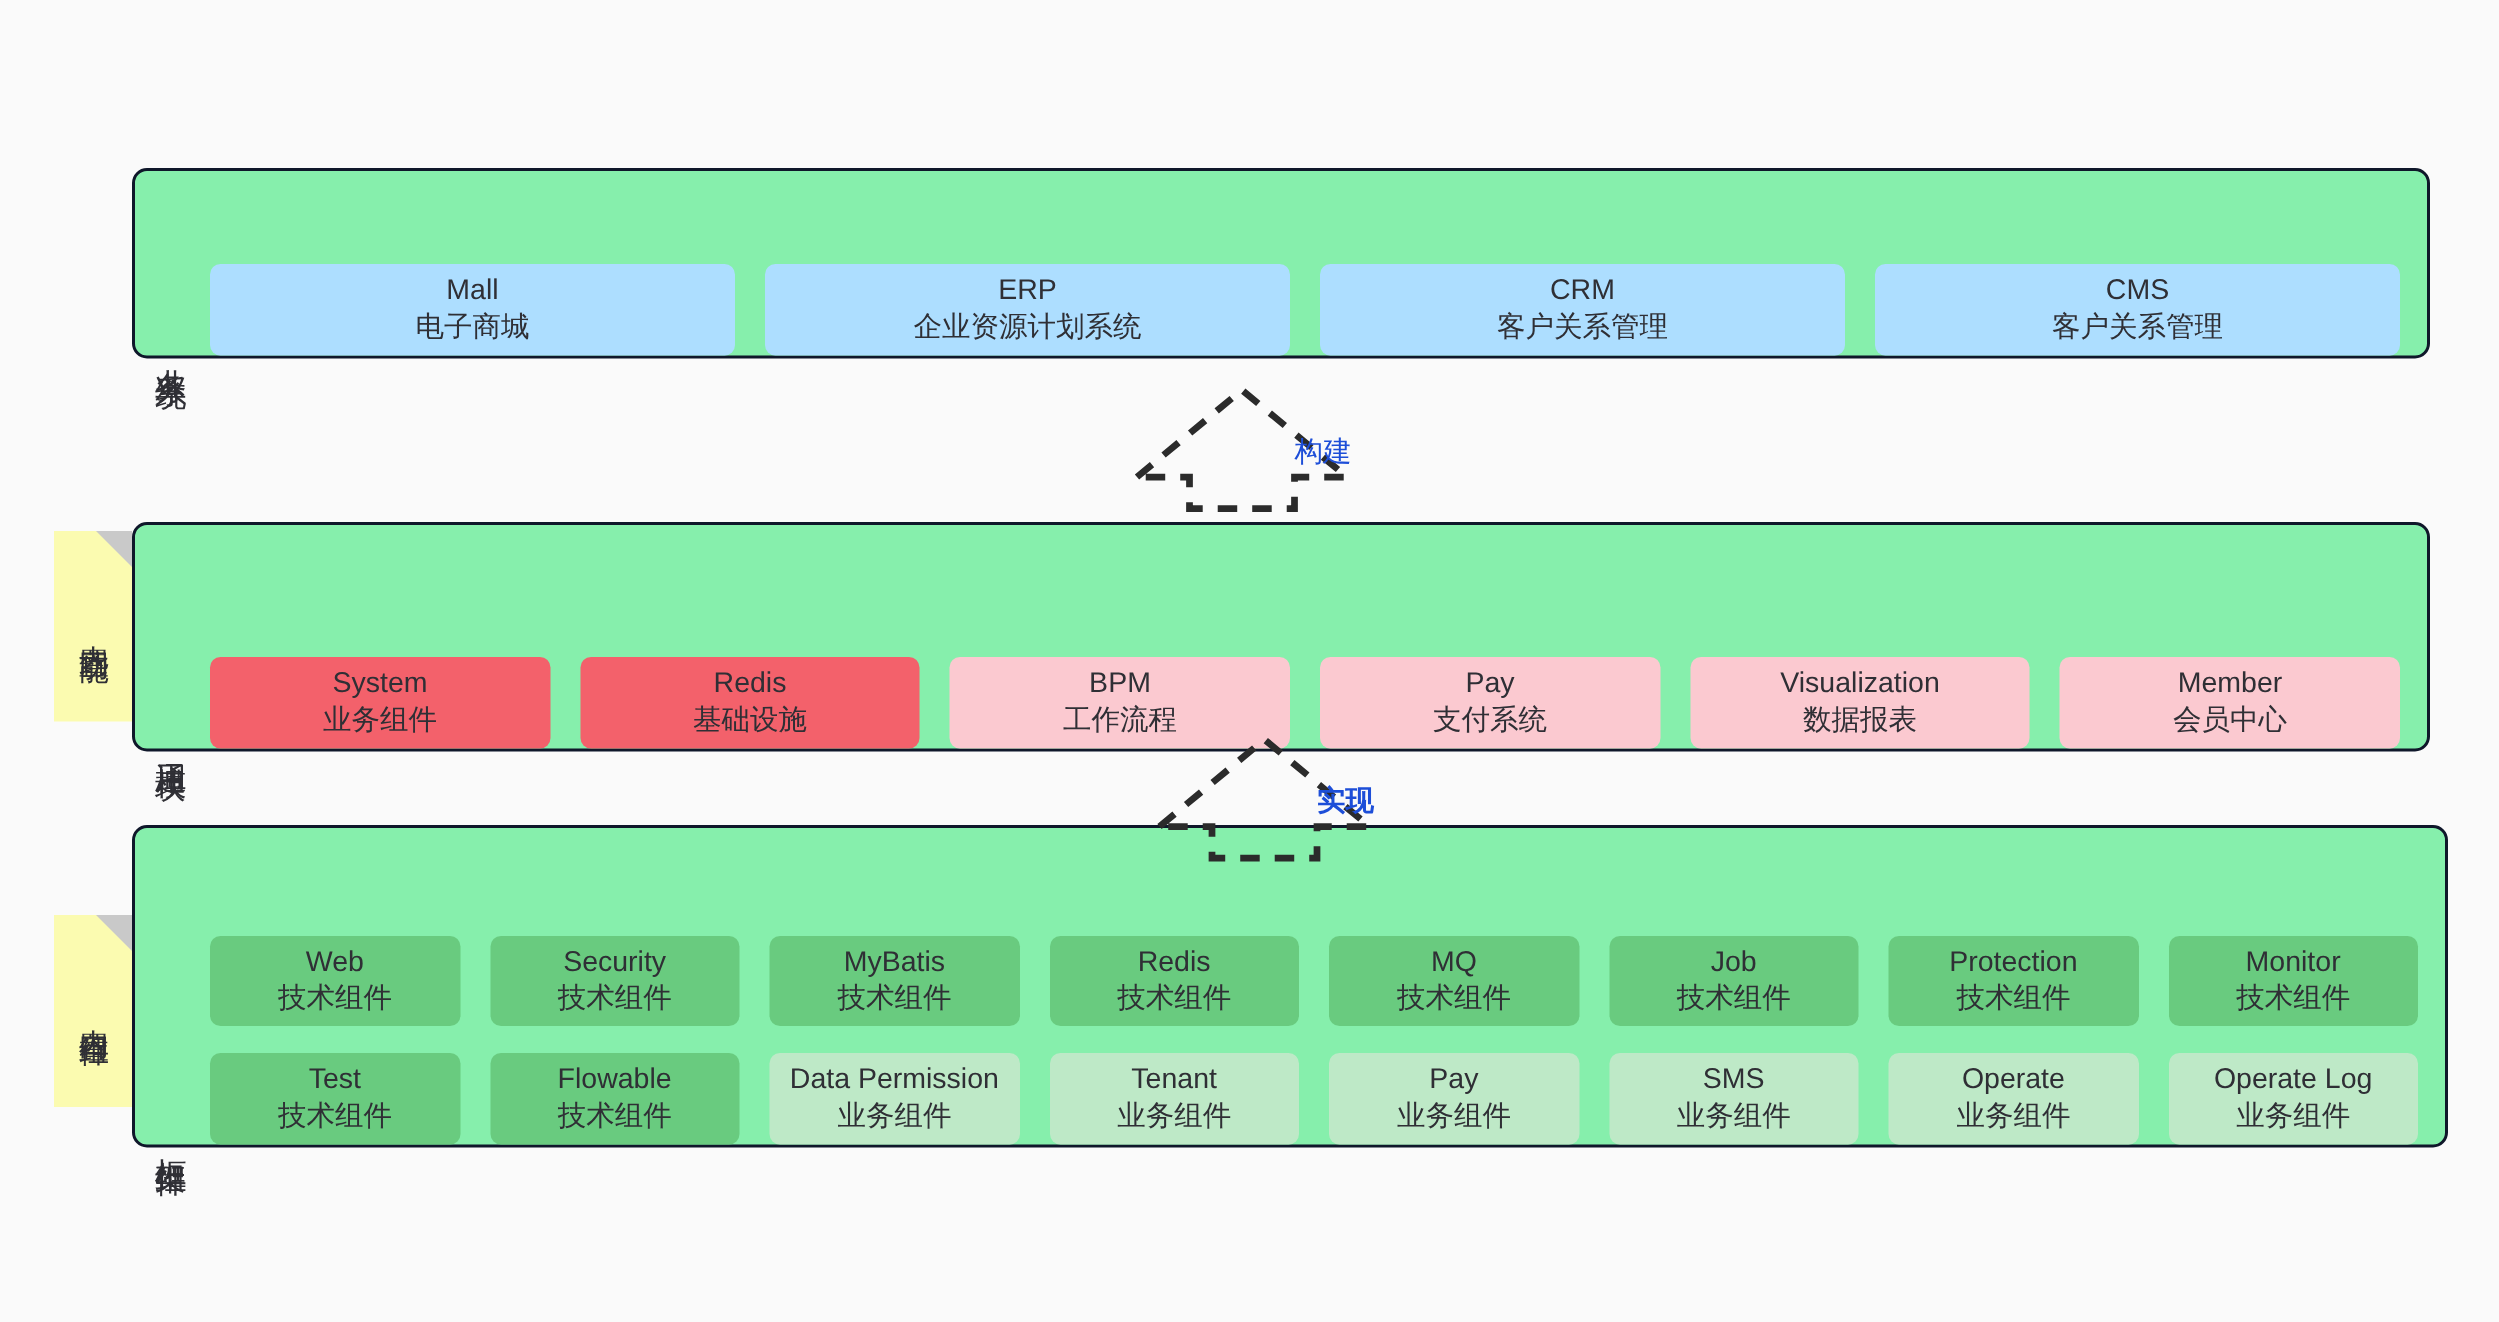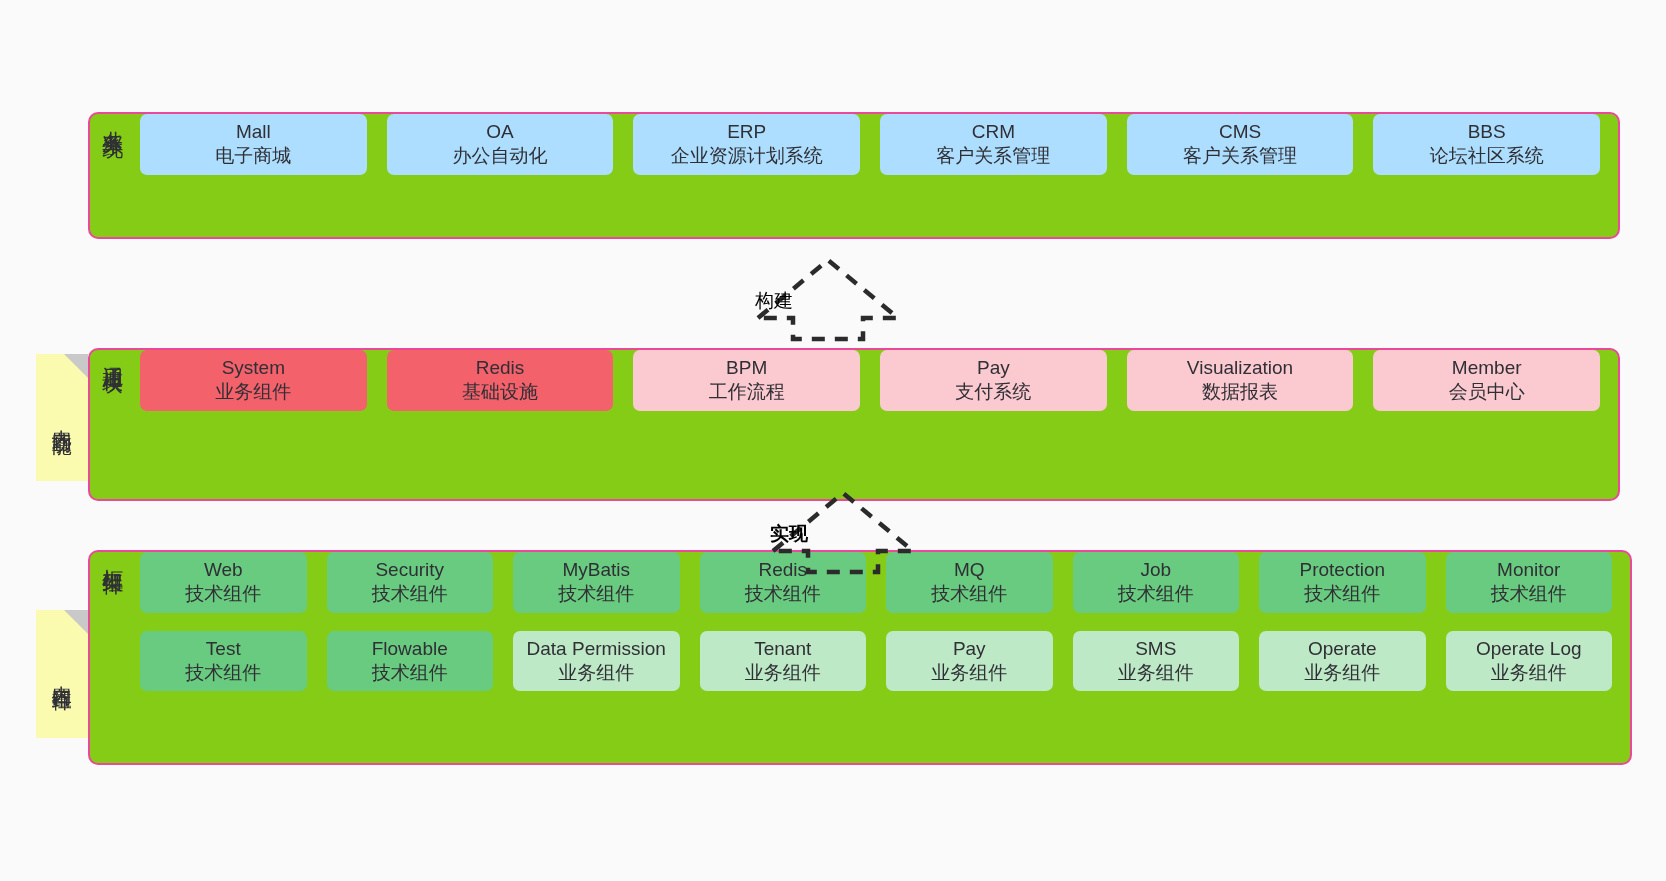--- a/index.html
+++ b/index.html
@@ -13,25 +13,25 @@
     position: relative;
     font-family: "Liberation Sans", "DejaVu Sans", sans-serif;
     color: #333333;
     overflow: hidden;
   }
 
   
   .layer {
     position: absolute;
     box-sizing: border-box;
-    background: #84cc16;
-    border: 2px solid #ec4899;
+    background: #86efac;
+    border: 2px solid #0f172a;
     border-radius: 10px;
     display: flex;
-    align-items: flex-start;
+    align-items: flex-end;
   }
 
   .layer-title {
     flex: 0 0 auto;
     width: 46px;
     display: flex;
     align-items: center;
     justify-content: center;
     font-size: 21px;
     line-height: 1.22;
@@ -117,23 +117,23 @@
   
   .arrow {
     position: absolute;
     z-index: 2;
   }
   .arrow svg { display: block; }
   .arrow-label {
     position: absolute;
     left: 0;
     right: 0;
-    text-align: left;
+    text-align: right;
     font-size: 19px;
-    color: #000000;
+    color: #1d4ed8;
     user-select: none;
     white-space: nowrap;
   }
 
   
   #layer-business  { left: 88px;  top: 112px; width: 1532px; height: 127px; }
   #layer-modules   { left: 88px;  top: 348px; width: 1532px; height: 153px; }
   #layer-framework { left: 88px;  top: 550px; width: 1544px; height: 215px; }
 
   #note-builtin-features   { left: 36px; top: 354px; width: 52px; height: 127px; }
@@ -150,38 +150,30 @@
 
 <div class="layer" id="layer-business">
   <div class="layer-title">业务系统</div>
   <div class="layer-body">
     <div class="row">
       <div class="node c-blue">
         <span class="t1">Mall</span>
         <span class="t2">电子商城</span>
       </div>
       <div class="node c-blue">
-        <span class="t1">OA</span>
-        <span class="t2">办公自动化</span>
-      </div>
-      <div class="node c-blue">
         <span class="t1">ERP</span>
         <span class="t2">企业资源计划系统</span>
       </div>
       <div class="node c-blue">
         <span class="t1">CRM</span>
         <span class="t2">客户关系管理</span>
       </div>
       <div class="node c-blue">
         <span class="t1">CMS</span>
         <span class="t2">客户关系管理</span>
-      </div>
-      <div class="node c-blue">
-        <span class="t1">BBS</span>
-        <span class="t2">论坛社区系统</span>
       </div>
     </div>
   </div>
 </div>
 
 <div class="arrow" id="arrow-build">
   <svg width="146" height="86" viewBox="0 0 146 86" fill="none">
     <path d="M 3 62 L 73 4 L 143 62 L 108 62 L 108 83 L 38 83 L 38 62 Z" stroke="#2b2b2b" stroke-width="4.5" stroke-dasharray="13 10" stroke-linejoin="miter" fill="none"></path>
   </svg>
   <span class="arrow-label">构建</span>

